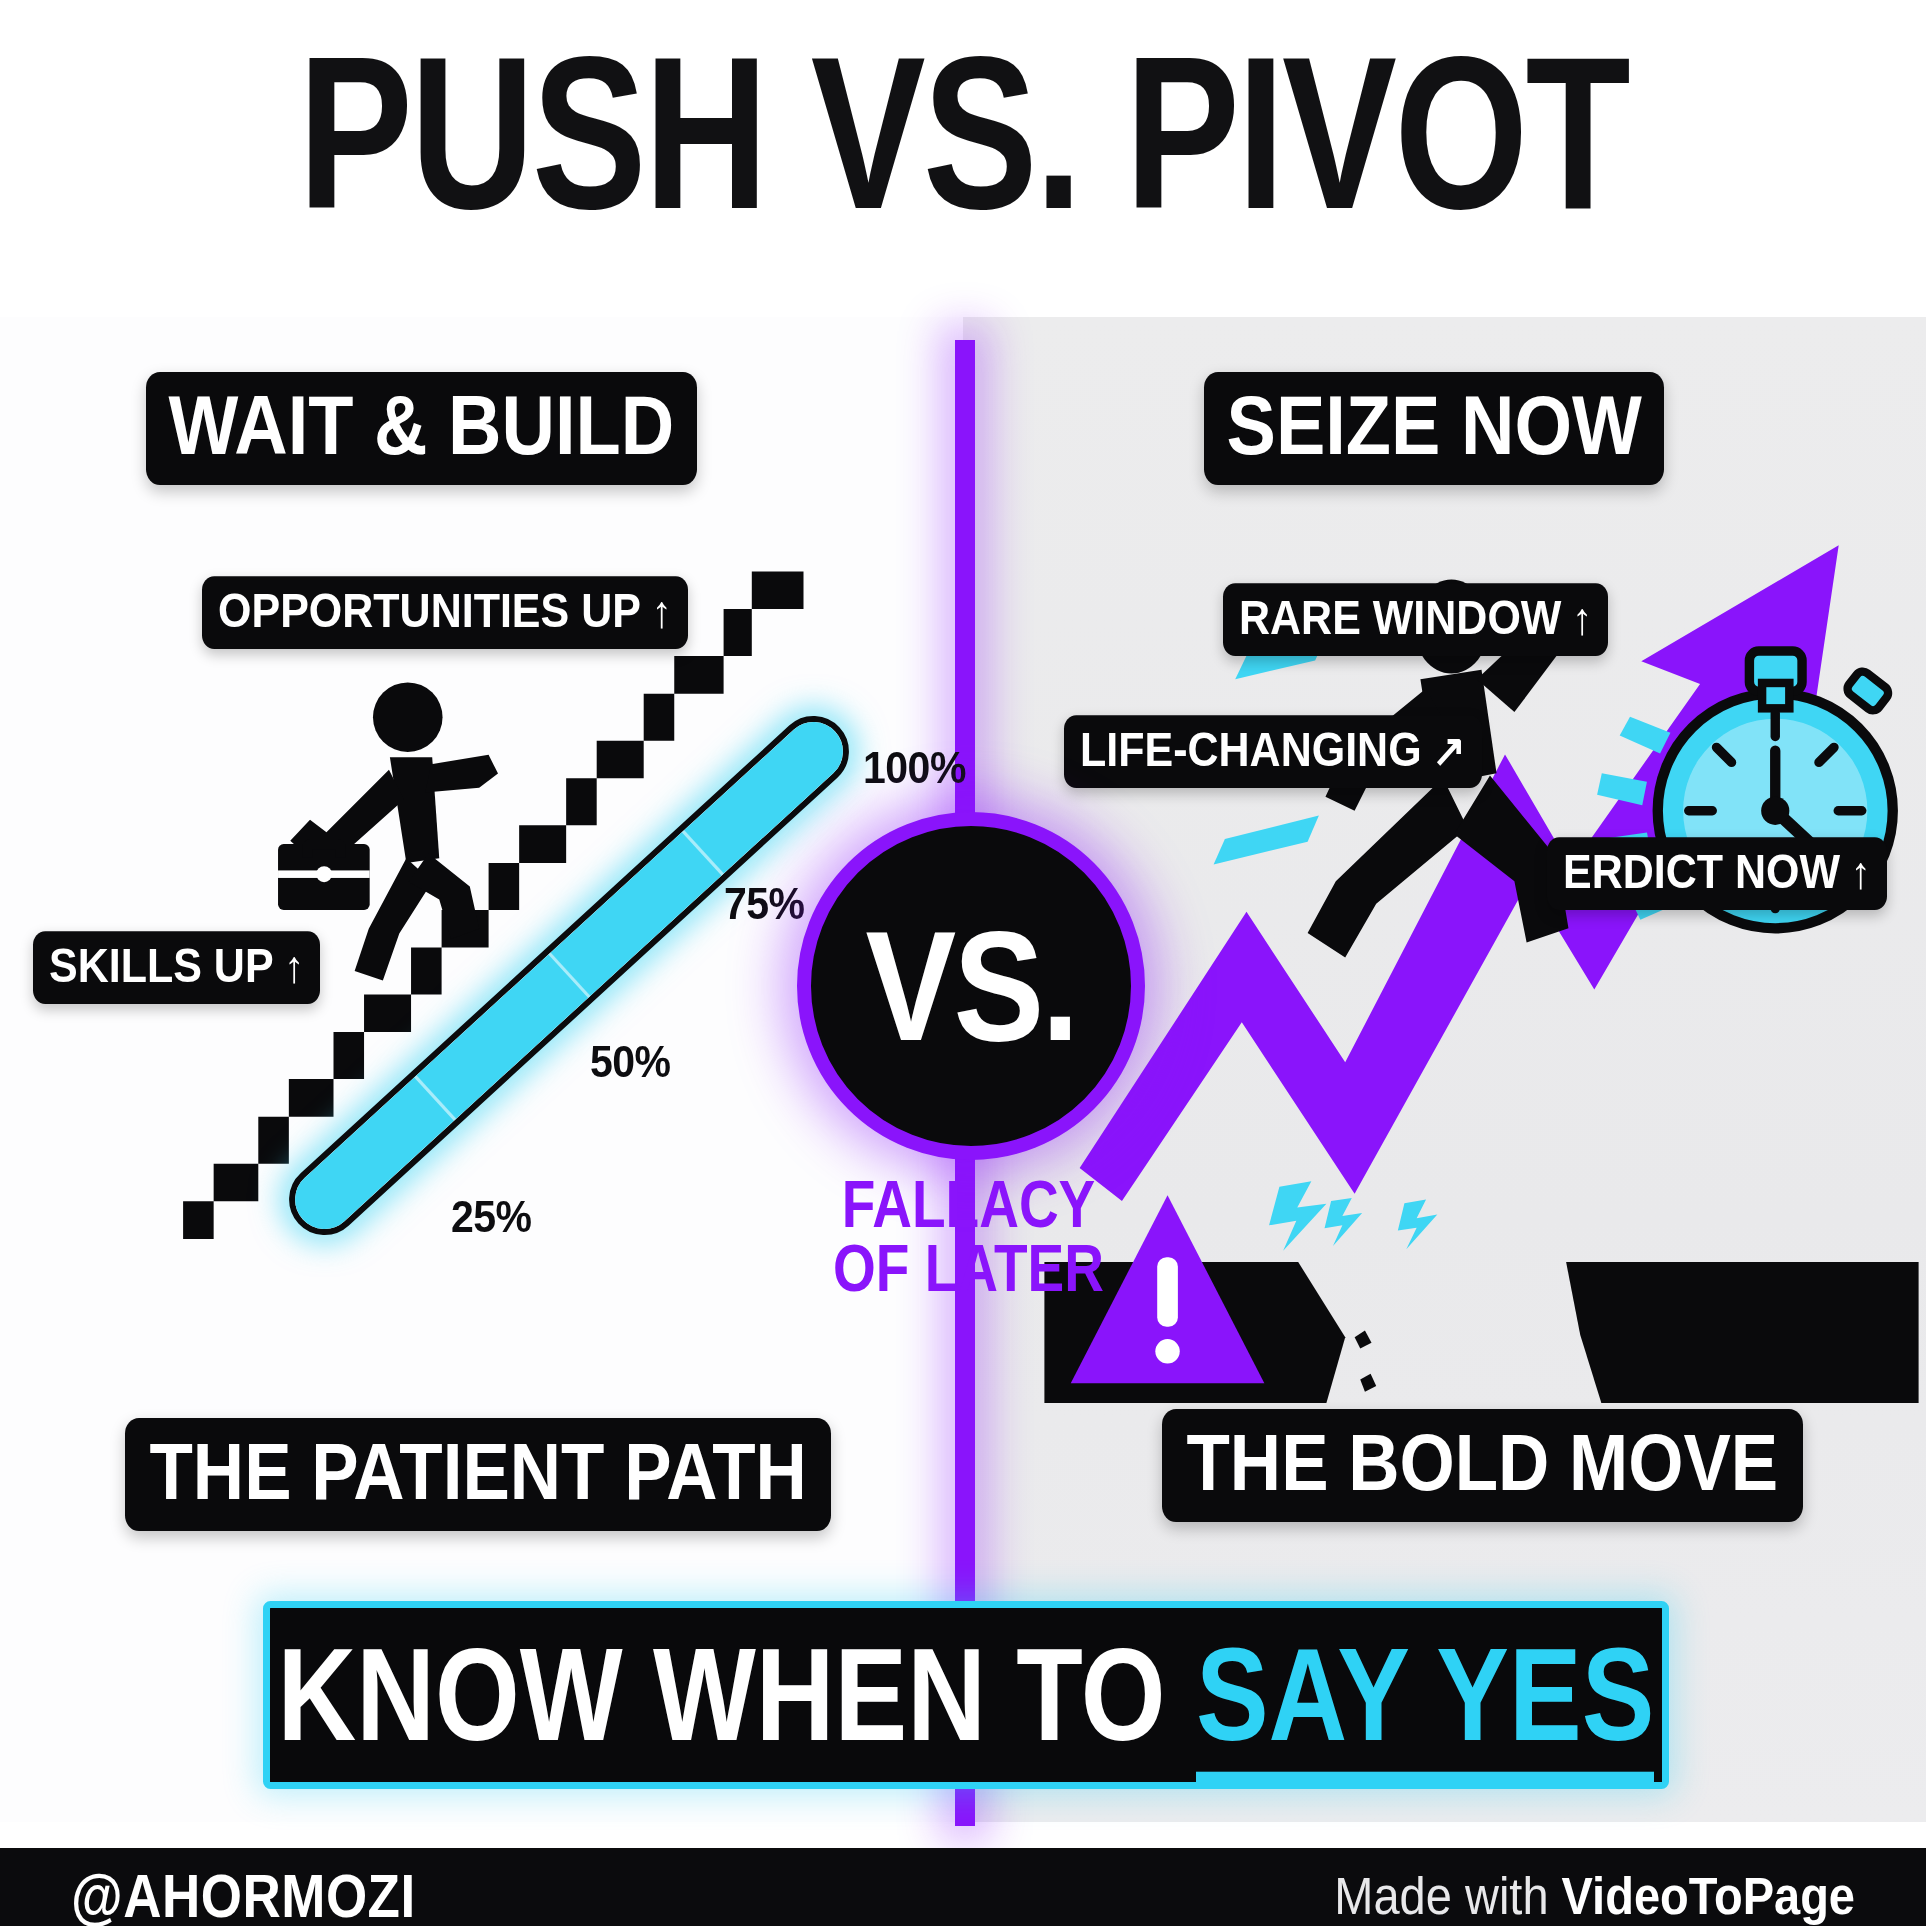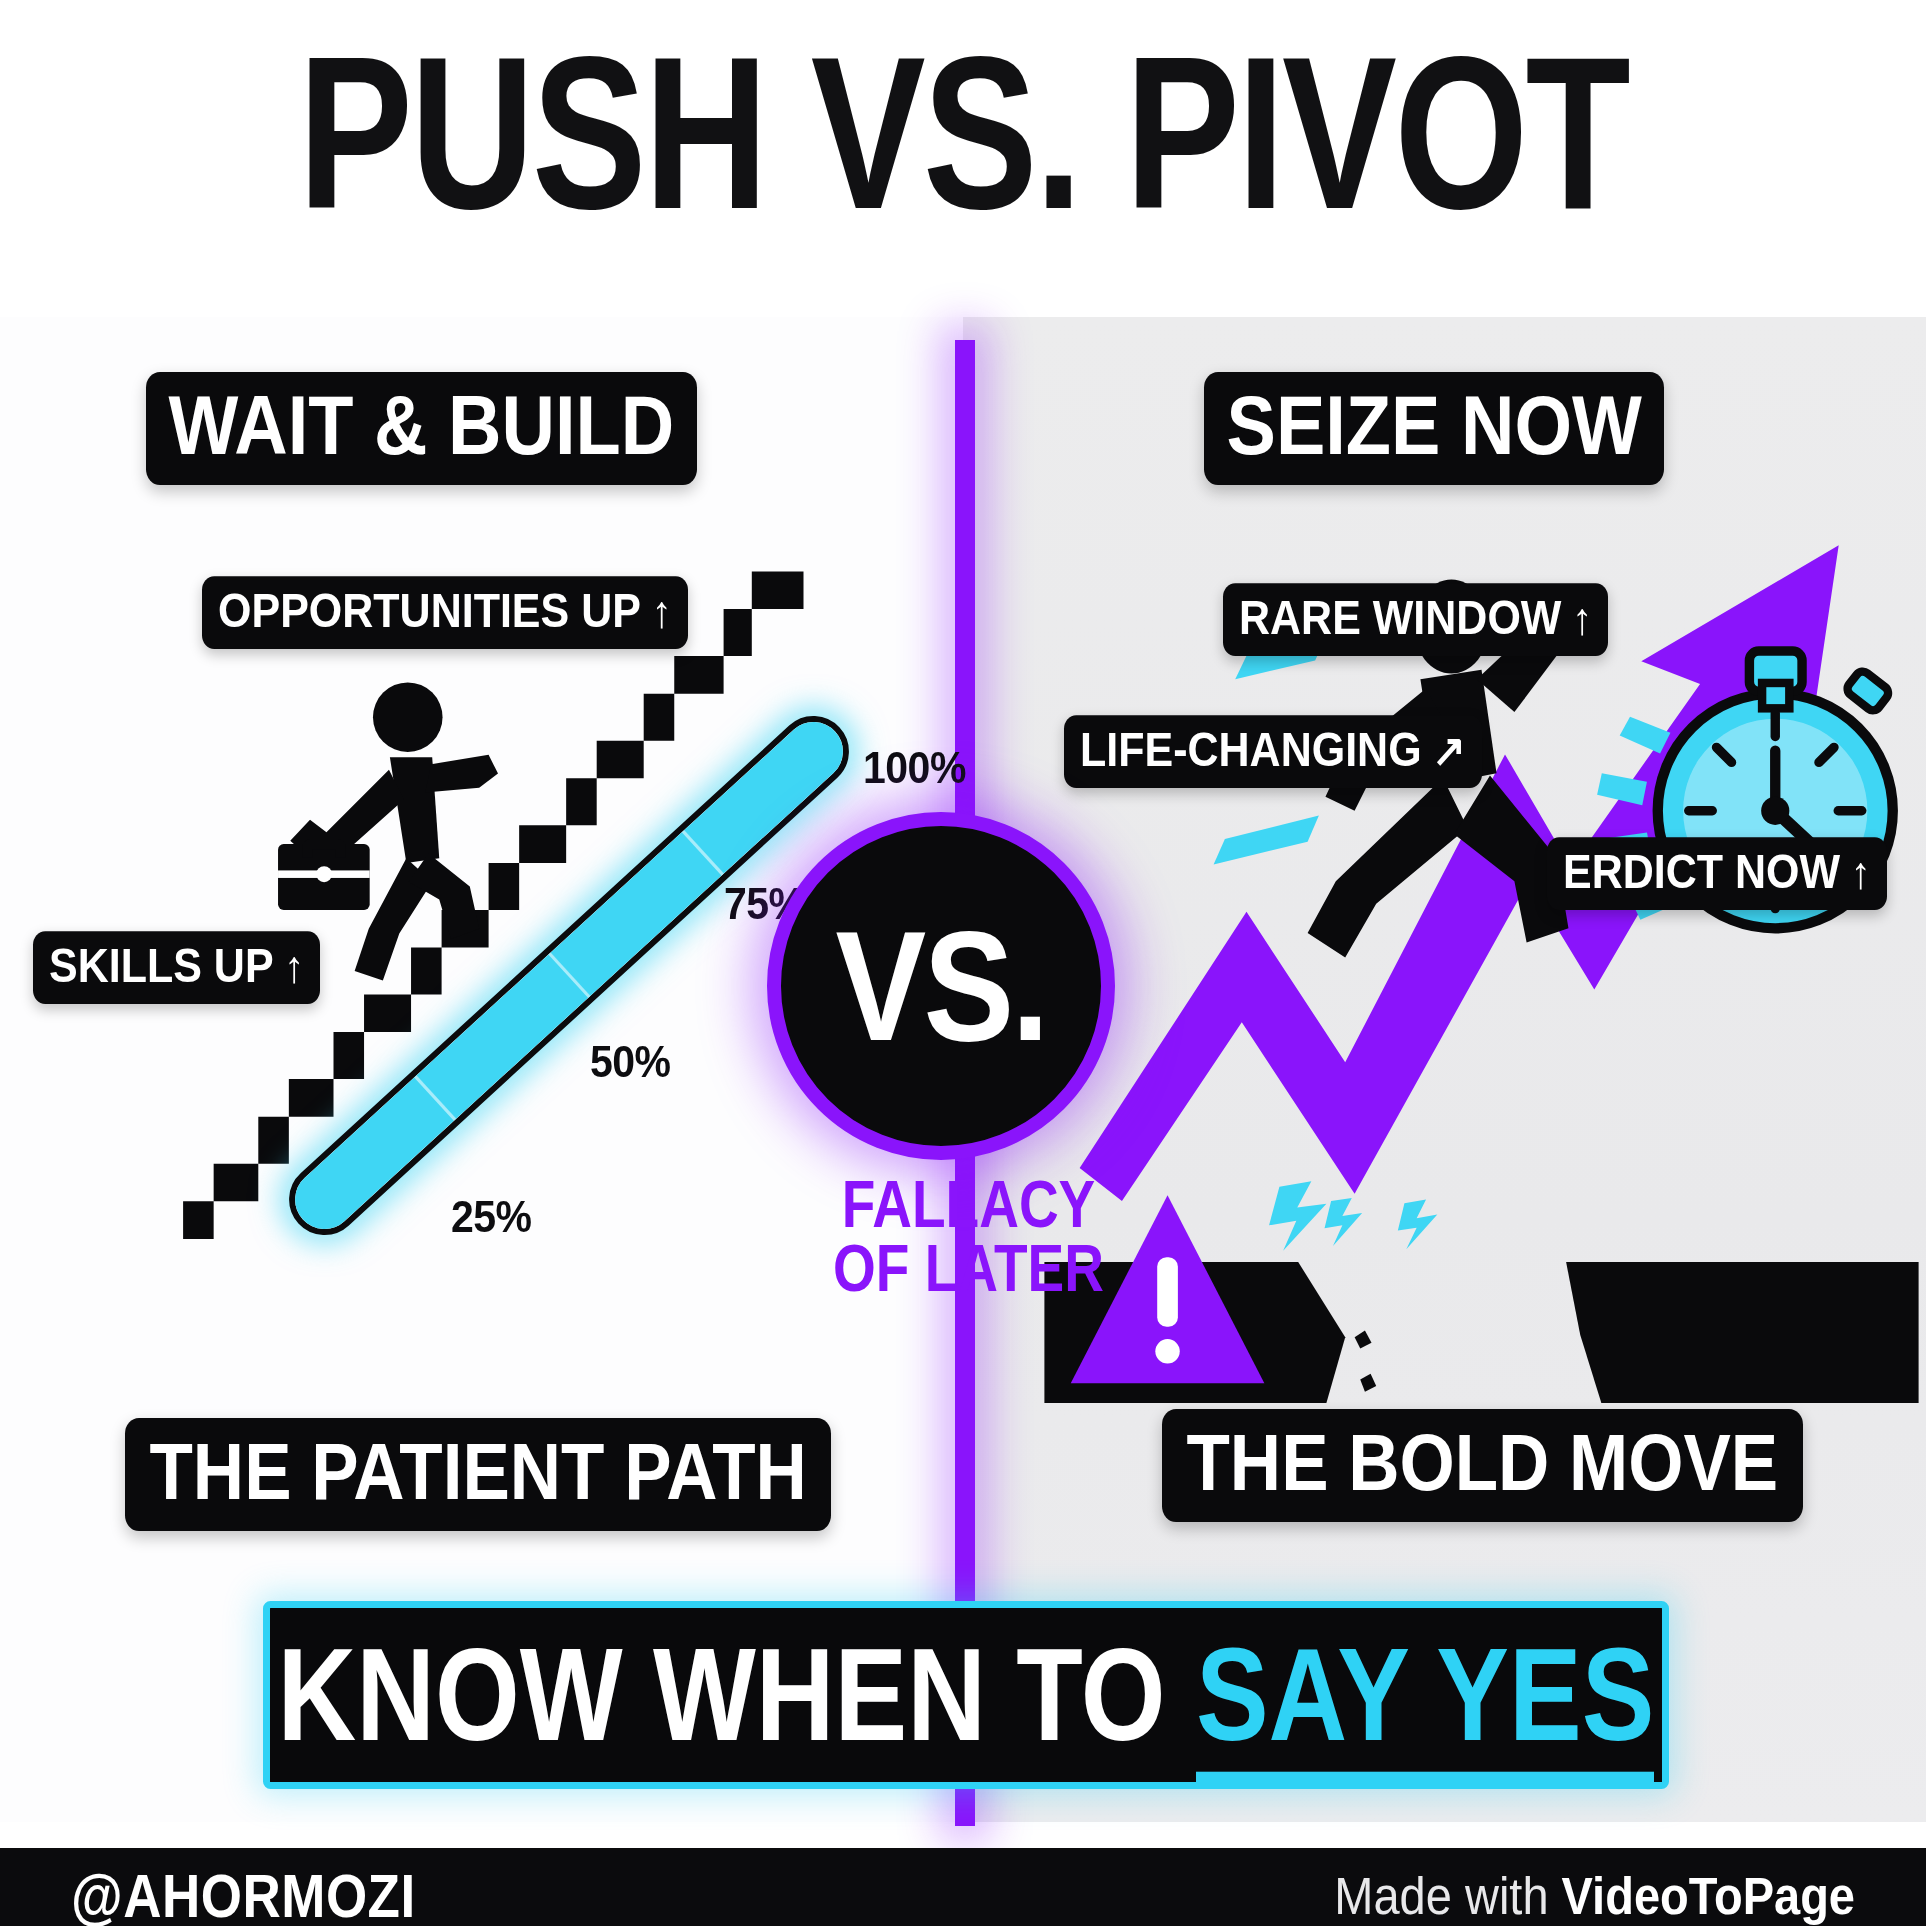--- a/index.html
+++ b/index.html
@@ -83,21 +83,21 @@
   .progbar .seg{flex:1;background:#3fd6f4;border-right:3.3px solid rgba(255,255,255,.55);}
   .progbar .seg:last-child{border-right:none;}
 
   .pct{
     position:absolute;font-weight:bold;font-size:41px;color:#0d0d10;
     z-index:7;letter-spacing:-0.5px;
     transform:scaleY(1.08);
   }
 
   
-  .vs-wrap{position:absolute;left:767px;top:796px;width:348px;height:348px;z-index:9;text-align:right;}
+  .vs-wrap{position:absolute;left:797px;top:796px;width:348px;height:348px;z-index:9;text-align:right;}
   .vs-circle{
     position:absolute;inset:0;border-radius:50%;
     background:#0a0a0c;border:14px solid #8a14fb;
     box-shadow:0 0 52px 16px rgba(138,20,251,.38);
     display:flex;align-items:center;justify-content:center;
   }
   .vs-text{color:#fff;font-weight:bold;font-size:136px;line-height:1;letter-spacing:-2.8px;
            transform:scaleY(1.15);}
   .fallacy{
     position:absolute;left:771px;top:1157px;width:395px;text-align:center;

